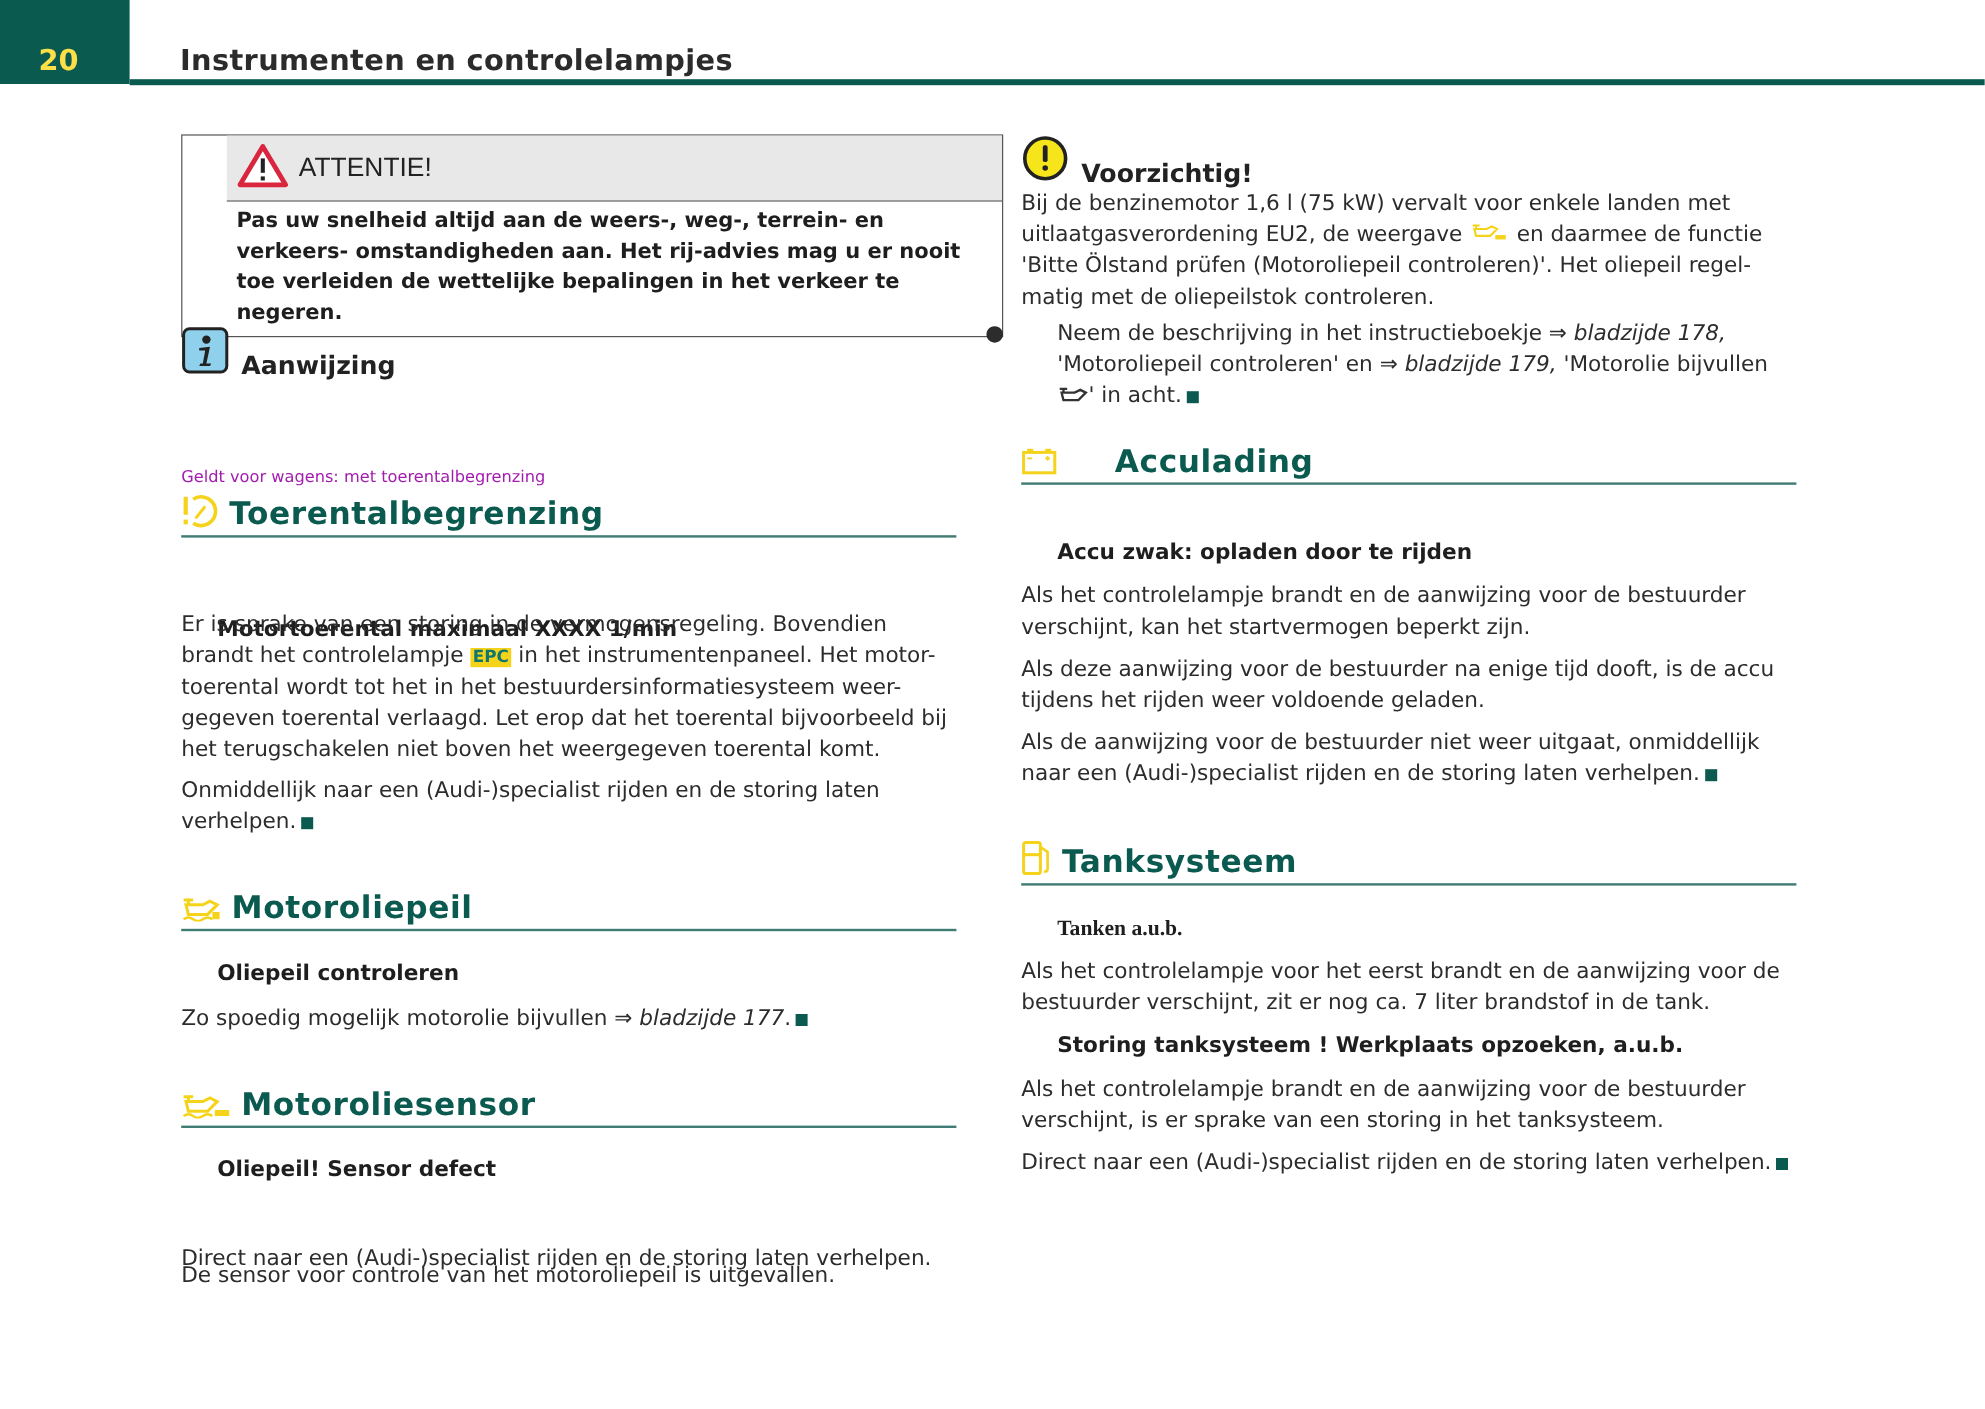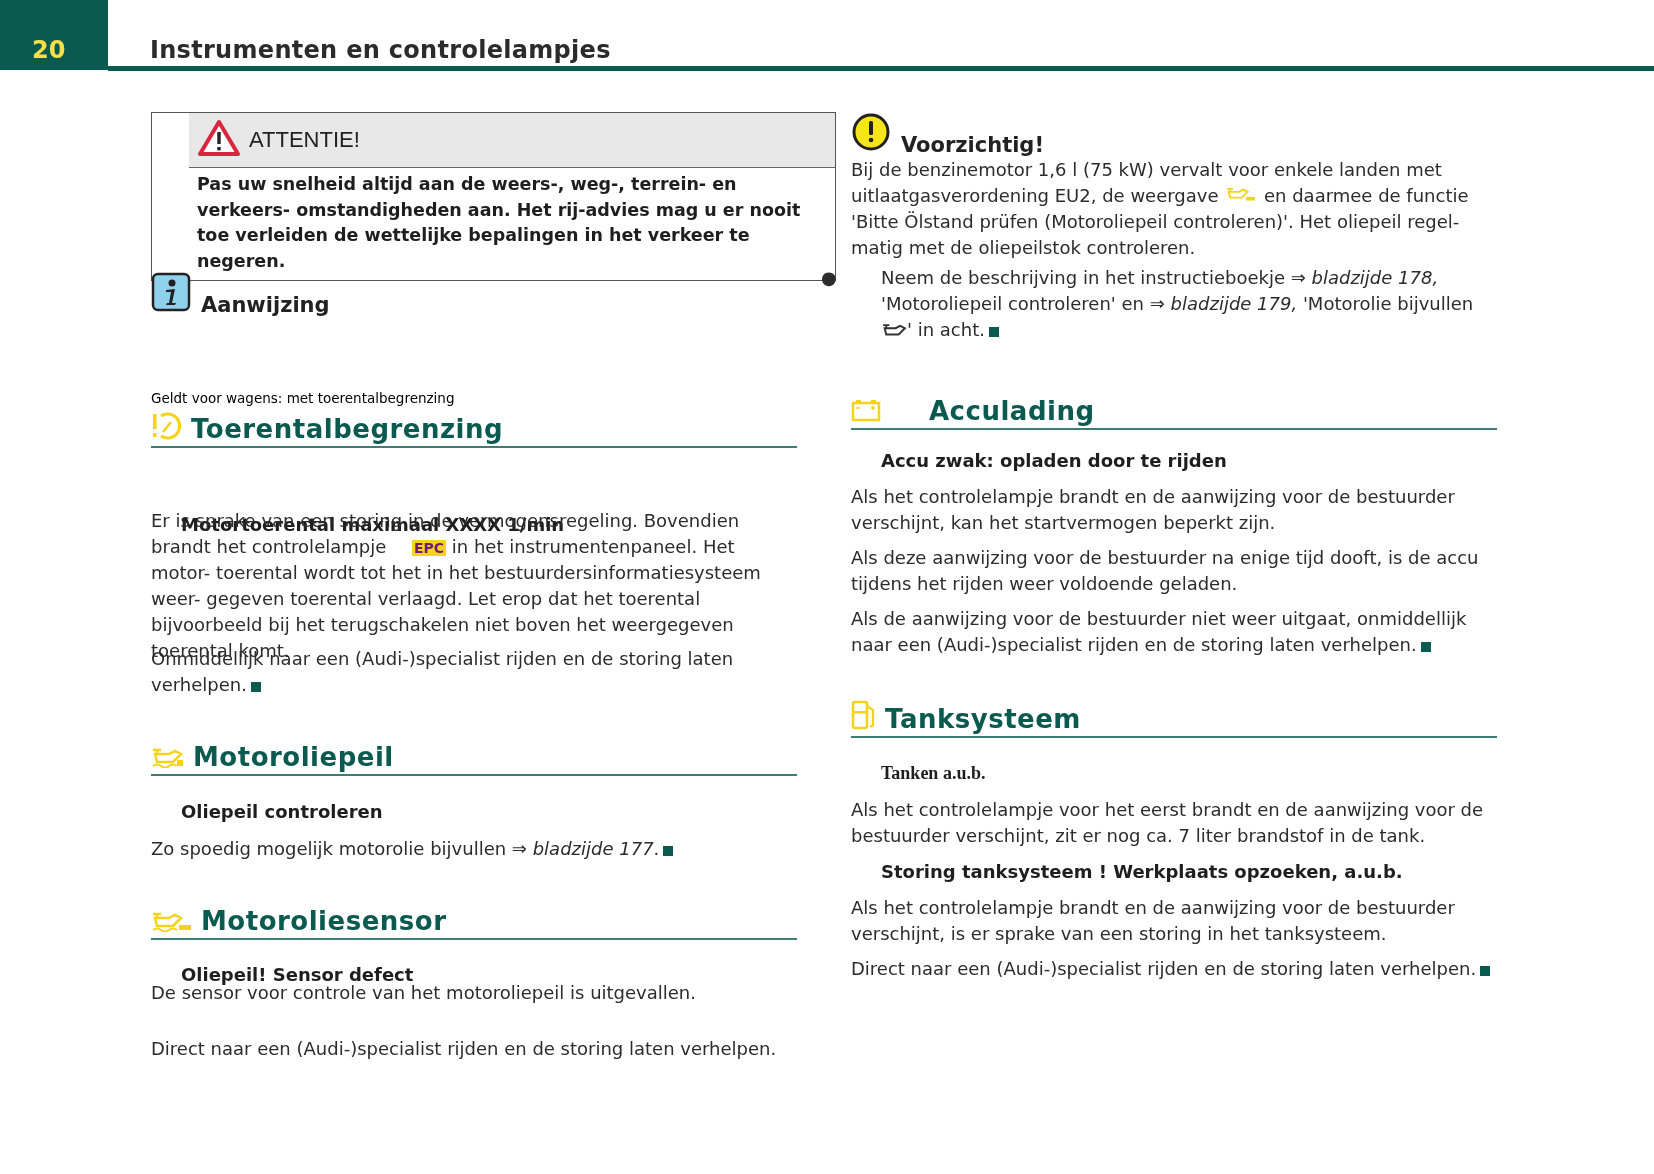--- a/index.html
+++ b/index.html
@@ -32,30 +32,30 @@
   }
   .warn-box .head .t { font: 500 22px "Liberation Sans", sans-serif; margin-left: 8px; color: #222; }
   .warn-box .body {
     padding: 4px 8px 6px 8px; font: bold 17.5px/25.5px "DejaVu Sans", sans-serif; color: #1e1e1e;
   }
 
   .note-title { display: flex; align-items: flex-end; gap: 10px; font: bold 21px "DejaVu Sans", sans-serif; color: #222; }
   .para { font: 18px/26px "DejaVu Sans", sans-serif; color: #2c2c2c; margin: 0; }
   .para i { font-style: italic; }
   .endmark { display: inline-block; width: 10px; height: 10px; background: #0b5a50; margin-left: 4px; vertical-align: -1px; }
-  .small-cap { font: 13.5px "DejaVu Sans", sans-serif; color: #000000; }
+  .small-cap { font: 13.5px "DejaVu Sans", sans-serif; color: #a21caf; }
 
   .sec-head {
     display: flex; align-items: flex-end; gap: 8px; border-bottom: 2px solid #3f7d74;
     padding-bottom: 2px;
   }
   .sec-head .t { font: bold 26px "DejaVu Sans", sans-serif; color: #0b5a50; letter-spacing: 0.5px; }
   .subhead { font: bold 18px "DejaVu Sans", sans-serif; color: #1e1e1e; padding-left: 30px; }
 
-  .epc { background: #f5d31a; color: #701a75; font: bold 14px "DejaVu Sans", sans-serif; padding: 0 2px; margin-left: 20px; }
+  .epc { background: #f5d31a; color: #0f766e; font: bold 14px "DejaVu Sans", sans-serif; padding: 0 2px; }
   .arrow { font-family: "DejaVu Sans", sans-serif; }
 </style>
 </head>
 <body>
 
 <div class="abs page-tab">
   <span class="num">20</span>
 </div>
 <div class="abs header-title">Instrumenten en controlelampjes</div>
 <div class="abs header-rule"></div>
@@ -126,21 +126,21 @@
   <span>
     <svg width="42" height="22" viewBox="0 0 42 22">
         <path d="M2 4 L10 4 M6 4 L6 8 M4 8 L18 8 L24 5 L30 8 L22 16 L6 16 Z" fill="none" stroke="#f5d31a" stroke-width="2.5"></path>
         <path d="M2 20 Q6 17 10 20 Q14 23 18 20 Q22 17 26 20" fill="none" stroke="#f5d31a" stroke-width="2"></path>
         <rect x="28" y="15" width="12" height="5" fill="#f5d31a"></rect>
       </svg>
   </span>
   <span class="t">Motoroliesensor</span>
 </div>
 <div class="abs col-left subhead" style="top:964px;">Oliepeil! Sensor defect</div>
-<p class="abs col-left para" style="top:980px;">De sensor voor controle van het motoroliepeil is uitgevallen.</p>
+<p class="abs col-left para" style="top:1050px;">De sensor voor controle van het motoroliepeil is uitgevallen.</p>
 <p class="abs col-left para" style="top:1036px;">Direct naar een (Audi-)specialist rijden en de storing laten verhelpen.</p>
 
 <div class="abs col-right" style="top:112px;">
   <div class="note-title">
     <span>
       <svg width="40" height="40" viewBox="0 0 40 40">
           <circle cx="20" cy="20" r="17" fill="#f5e51a" stroke="#222" stroke-width="3"></circle>
           <rect x="18" y="9" width="4" height="14" rx="1.5" fill="#222"></rect>
           <circle cx="20" cy="28" r="2.3" fill="#222"></circle>
         </svg>
@@ -153,21 +153,21 @@
           <rect x="28" y="15" width="12" height="5" fill="#f5d31a"></rect>
         </svg></span><span> en daarmee de functie 'Bitte Ölstand prüfen (Motoroliepeil controleren)'. Het oliepeil regel- matig met de oliepeilstok controleren.</span>
   </p>
   <p class="para" style="margin-top:4px; padding-left:30px; text-indent:-30px;">
     <span style="display:inline-block;width:30px;">●</span><span>Neem de beschrijving in het instructieboekje </span><span class="arrow">⇒</span> <i>bladzijde 178,</i><span> 'Motoroliepeil controleren' en </span><span class="arrow">⇒</span> <i>bladzijde 179,</i><span> 'Motorolie bijvullen </span><span><svg width="26" height="14" viewBox="0 0 32 18">
           <path d="M2 4 L10 4 M6 4 L6 8 M4 8 L18 8 L24 5 L30 8 L22 16 L6 16 Z" fill="none" stroke="#333" stroke-width="2.5"></path>
         </svg></span><span>' in acht.</span><span class="endmark"></span>
   </p>
 </div>
 
-<div class="abs col-right sec-head" style="top:390px; height:36px;gap:48px;">
+<div class="abs col-right sec-head" style="top:364px; height:36px;gap:48px;">
   <span>
     <svg width="30" height="24" viewBox="0 0 30 24">
         <rect x="2" y="5" width="26" height="17" fill="none" stroke="#f5d31a" stroke-width="2.5"></rect>
         <rect x="5" y="2" width="5" height="3" fill="#f5d31a"></rect>
         <rect x="20" y="2" width="5" height="3" fill="#f5d31a"></rect>
         <path d="M5 10 H9 M20 10 H24 M22 8 V12" stroke="#f5d31a" stroke-width="1.5"></path>
       </svg>
   </span>
   <span class="t">Acculading</span>
 </div>

